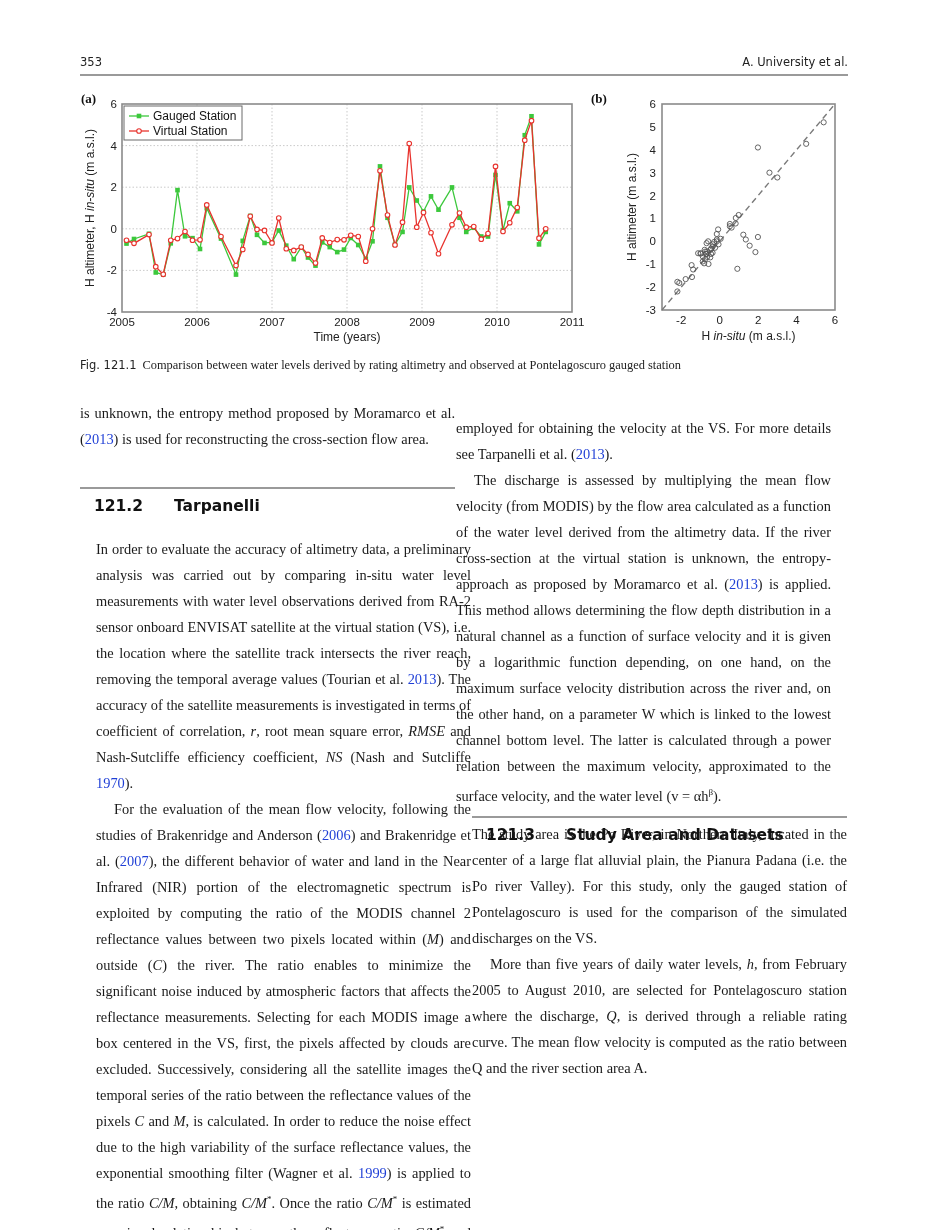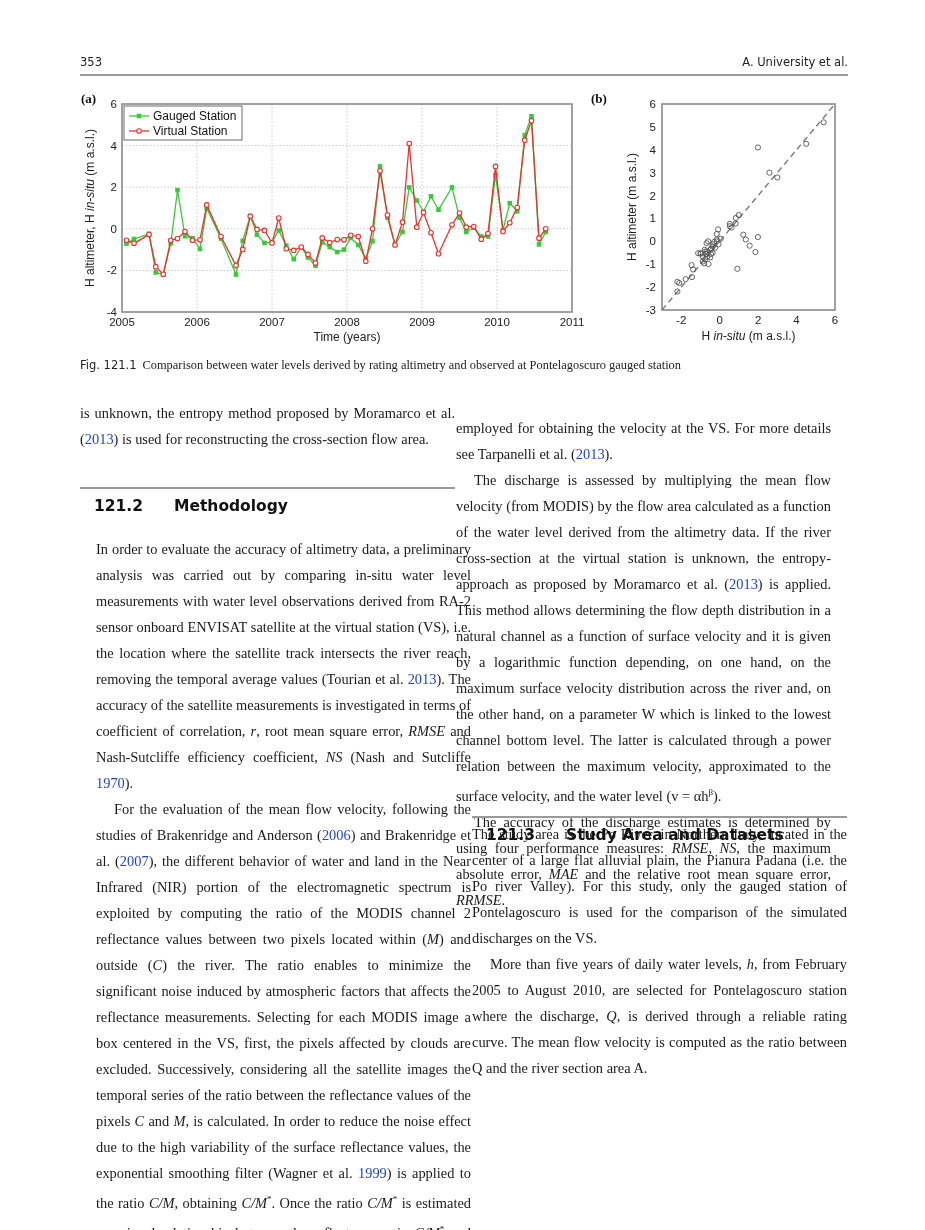--- a/index.html
+++ b/index.html
@@ -272,31 +272,30 @@
 
 <div class="caption">
   <span class="lbl">Fig. 121.1</span><span>Comparison between water levels derived by rating altimetry and observed at Pontelagoscuro gauged station</span>
 </div>
 
 <div class="col" style="left:80px; top:400px;">
   <p>is unknown, the entropy method proposed by Moramarco et al. (<span class="cite">2013</span>) is used for reconstructing the cross-section flow area.</p>
 </div>
 <div class="sec" style="left:80px; top:487px;">
   <div class="rule"></div>
-  <div class="title"><span class="num">121.2</span><span>Methodology</span></div>
+  <div class="title"><span class="num">121.2</span><span>Tarpanelli</span></div>
 </div>
 <div class="col" style="left:96px; top:536px;">
   <p>In order to evaluate the accuracy of altimetry data, a preliminary analysis was carried out by comparing in-situ water level measurements with water level observations derived from RA-2 sensor onboard ENVISAT satellite at the virtual station (VS), i.e. the location where the satellite track intersects the river reach, removing the temporal average values (Tourian et al. <span class="cite">2013</span>). The accuracy of the satellite measurements is investigated in terms of coefficient of correlation, <i>r</i>, root mean square error, <i>RMSE</i> and Nash-Sutcliffe efficiency coefficient, <i>NS</i> (Nash and Sutcliffe <span class="cite">1970</span>).</p>
   <p class="ind">For the evaluation of the mean flow velocity, following the studies of Brakenridge and Anderson (<span class="cite">2006</span>) and Brakenridge et al. (<span class="cite">2007</span>), the different behavior of water and land in the Near Infrared (NIR) portion of the electromagnetic spectrum is exploited by computing the ratio of the MODIS channel 2 reflectance values between two pixels located within (<i>M</i>) and outside (<i>C</i>) the river. The ratio enables to minimize the significant noise induced by atmospheric factors that affects the reflectance measurements. Selecting for each MODIS image a box centered in the VS, first, the pixels affected by clouds are excluded. Successively, considering all the satellite images the temporal series of the ratio between the reflectance values of the pixels <i>C</i> and <i>M</i>, is calculated. In order to reduce the noise effect due to the high variability of the surface reflectance values, the exponential smoothing filter (Wagner et al. <span class="cite">1999</span>) is applied to the ratio <i>C/M</i>, obtaining <i>C/M</i><sup style="font-size: 9px;">*</sup>. Once the ratio <i>C/M</i><sup style="font-size: 9px;">*</sup> is estimated a regional relationship between the reflectance ratio <i>C/M</i><sup style="font-size: 9px;">*</sup> and the mean flow velocity, <i>v</i>, derived by using MODIS data at four gauged sections along the Po River is</p>
 </div>
 
 <div class="col" style="left:456px; top:400px;margin-top:15px;">
   <p>employed for obtaining the velocity at the VS. For more details see Tarpanelli et al. (<span class="cite">2013</span>).</p>
   <p class="ind">The discharge is assessed by multiplying the mean flow velocity (from MODIS) by the flow area calculated as a function of the water level derived from the altimetry data. If the river cross-section at the virtual station is unknown, the entropy-approach as proposed by Moramarco et al. (<span class="cite">2013</span>) is applied. This method allows determining the flow depth distribution in a natural channel as a function of surface velocity and it is given by a logarithmic function depending, on one hand, on the maximum surface velocity distribution across the river and, on the other hand, on a parameter W which is linked to the lowest channel bottom level. The latter is calculated through a power relation between the maximum velocity, approximated to the surface velocity, and the water level (v = αh<sup style="font-size: 9px;">β</sup>).</p>
-  <p class="ind">The accuracy of the discharge estimates is determined by using four performance measures: <i>RMSE</i>, <i>NS</i>, the maximum absolute error, <i>MAE</i> and the relative root mean square error, <i>RRMSE</i>.</p>
 </div>
 <div class="sec" style="left:472px; top:816px;">
   <div class="rule"></div>
   <div class="title"><span class="num">121.3</span><span>Study Area and Datasets</span></div>
 </div>
 <div class="col" style="left:472px; top:821px;">
   <p>The study area is the Po River, in Northern Italy, located in the center of a large flat alluvial plain, the Pianura Padana (i.e. the Po river Valley). For this study, only the gauged station of Pontelagoscuro is used for the comparison of the simulated discharges on the VS.</p>
   <p class="ind">More than five years of daily water levels, <i>h</i>, from February 2005 to August 2010, are selected for Pontelagoscuro station where the discharge, <i>Q</i>, is derived through a reliable rating curve. The mean flow velocity is computed as the ratio between Q and the river section area A.</p>
 </div>
 

